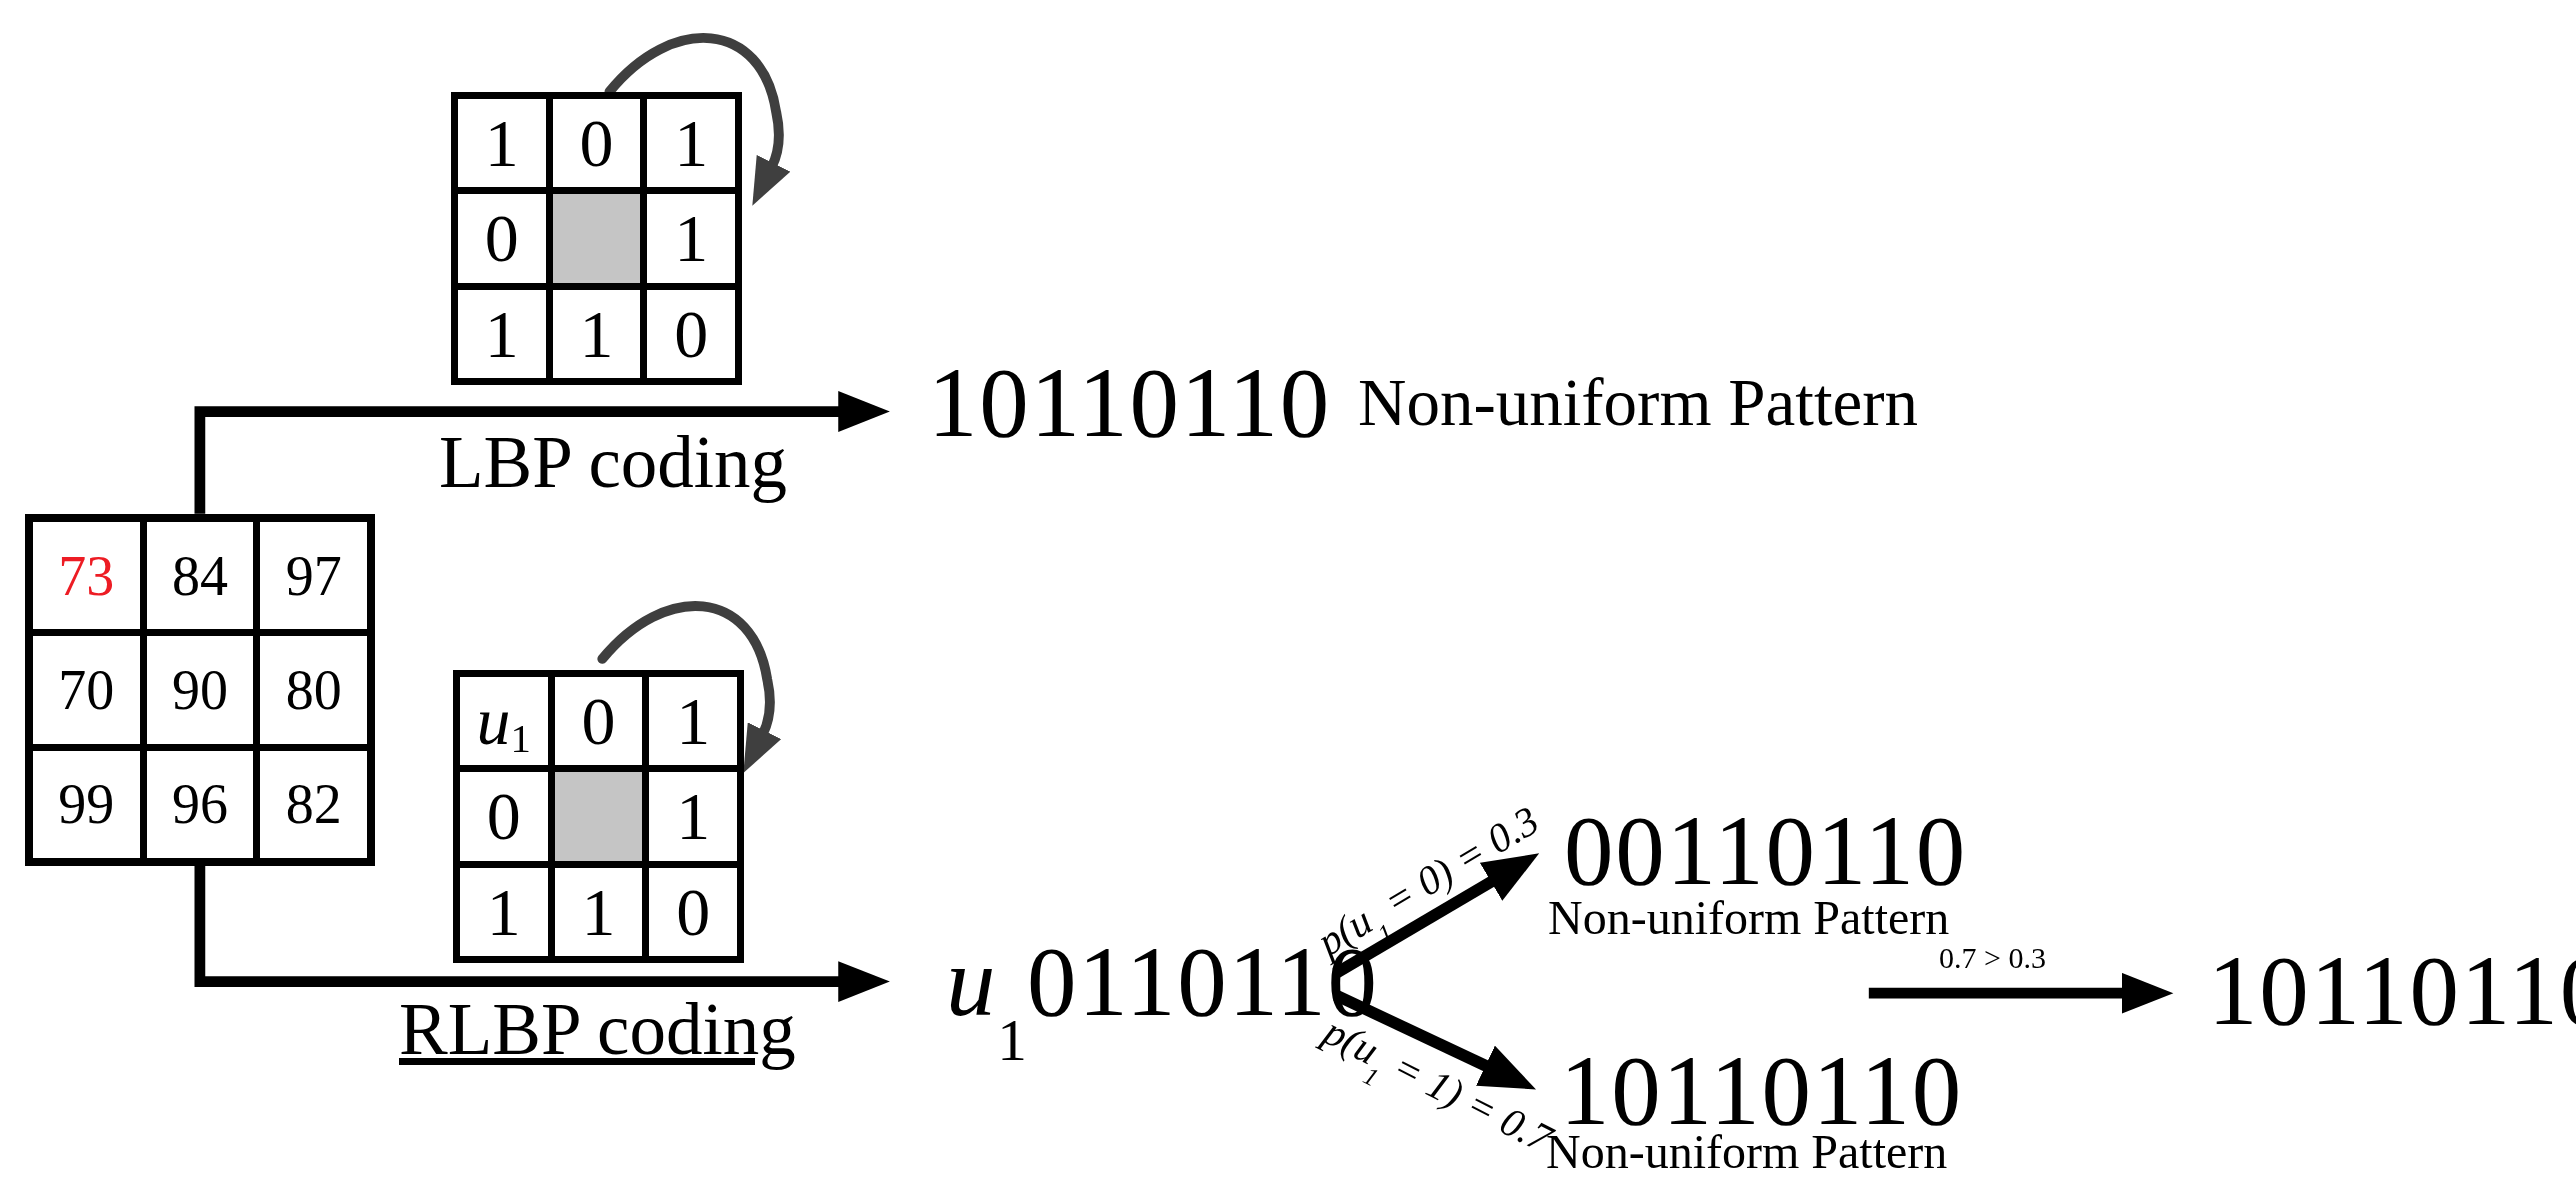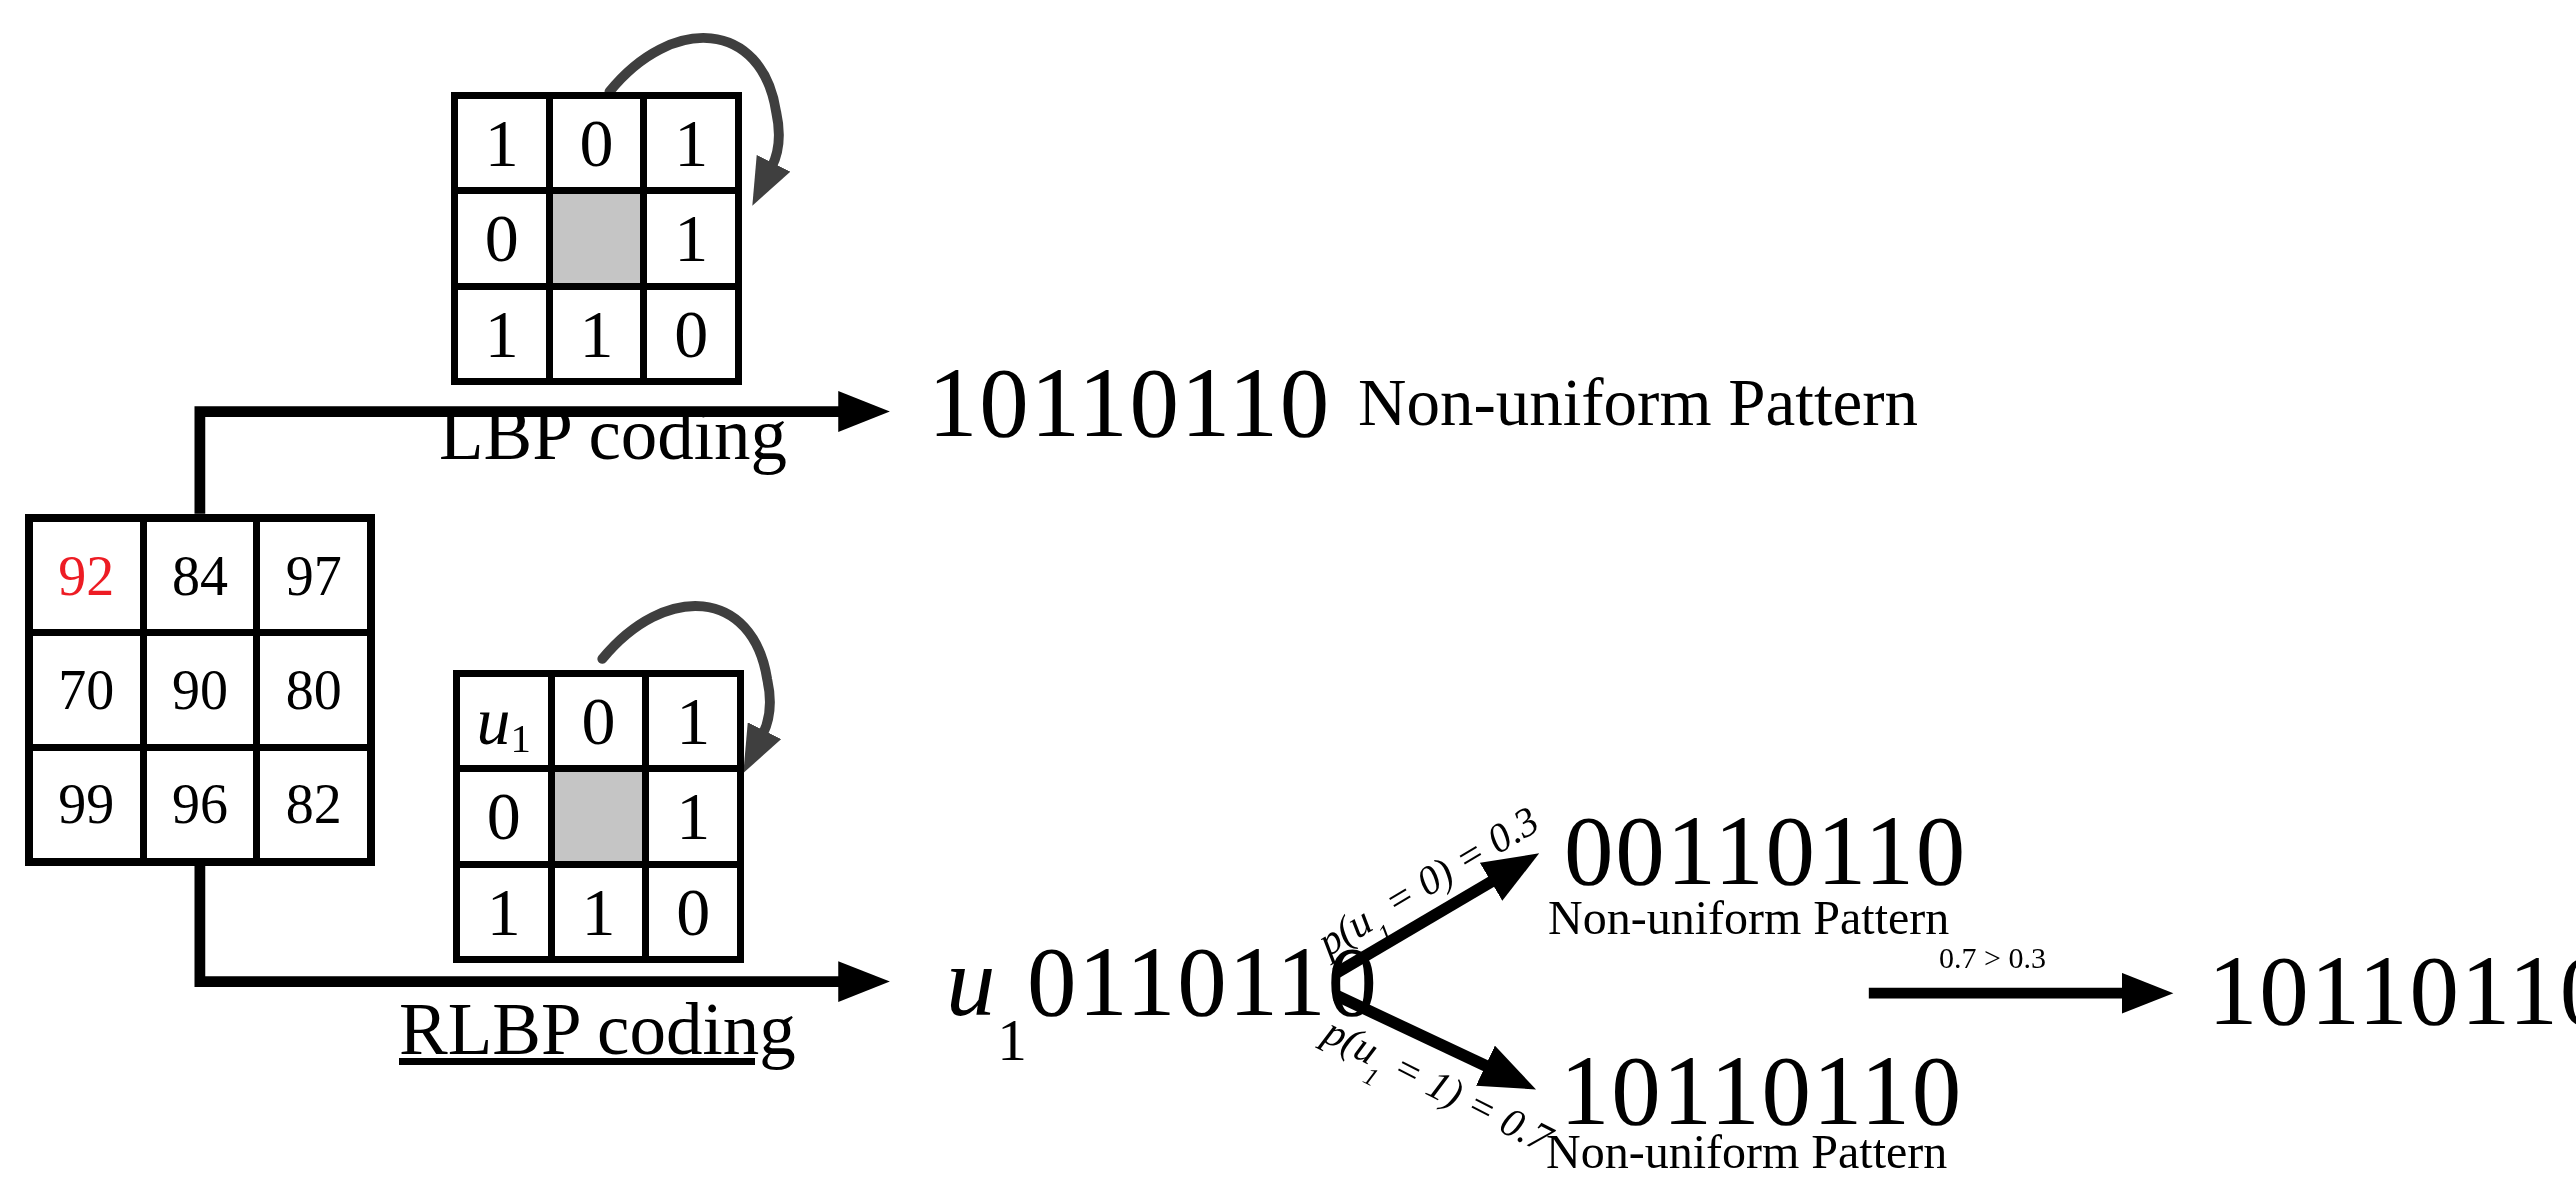--- a/index.html
+++ b/index.html
@@ -79,21 +79,21 @@
       <div class="cell">1</div>
       <div class="cell">0</div>
       <div class="cell shaded"></div>
       <div class="cell">1</div>
       <div class="cell">1</div>
       <div class="cell">1</div>
       <div class="cell">0</div>
     </div>
 
   <div class="grid pixel-grid">
-      <div class="cell" style="color: rgb(237, 28, 36);">92</div>
+      <div class="cell" style="color: rgb(237, 28, 36);">73</div>
       <div class="cell">84</div>
       <div class="cell">97</div>
       <div class="cell">70</div>
       <div class="cell">90</div>
       <div class="cell">80</div>
       <div class="cell">99</div>
       <div class="cell">96</div>
       <div class="cell">82</div>
     </div>
 
@@ -105,21 +105,21 @@
       <div class="cell">0</div>
       <div class="cell">1</div>
       <div class="cell">0</div>
       <div class="cell shaded"></div>
       <div class="cell">1</div>
       <div class="cell">1</div>
       <div class="cell">1</div>
       <div class="cell">0</div>
     </div>
 
-  <div class="lbl coding-lbl" style="left:439px;top:396px;">LBP coding</div>
+  <div class="lbl coding-lbl" style="left:439px;top:424px;">LBP coding</div>
   <div class="lbl coding-lbl" style="left:399px;top:991px;text-decoration:underline;">RLBP coding</div>
 
   <div class="lbl big-code" style="left:928px;top:350px;">10110110</div>
   <div class="lbl pattern-lbl-lg" style="left:1358px;top:366px;">Non-uniform Pattern</div>
 
   <div class="lbl big-code ucode" style="left:923px;top:929px;margin-left:23px;"><i>u</i><sub>1</sub><span>0110110</span></div>
 
   <div class="prob-lbl" style="left:1428px;top:881px;transform:translate(-50%,-50%) rotate(-31deg);"><span>p(u</span><sub>1</sub><span> = 0) = 0.3</span></div>
 
   <div class="prob-lbl" style="left:1438px;top:1085px;transform:translate(-50%,-50%) rotate(27deg);"><span>p(u</span><sub>1</sub><span> = 1) = 0.7</span></div>

